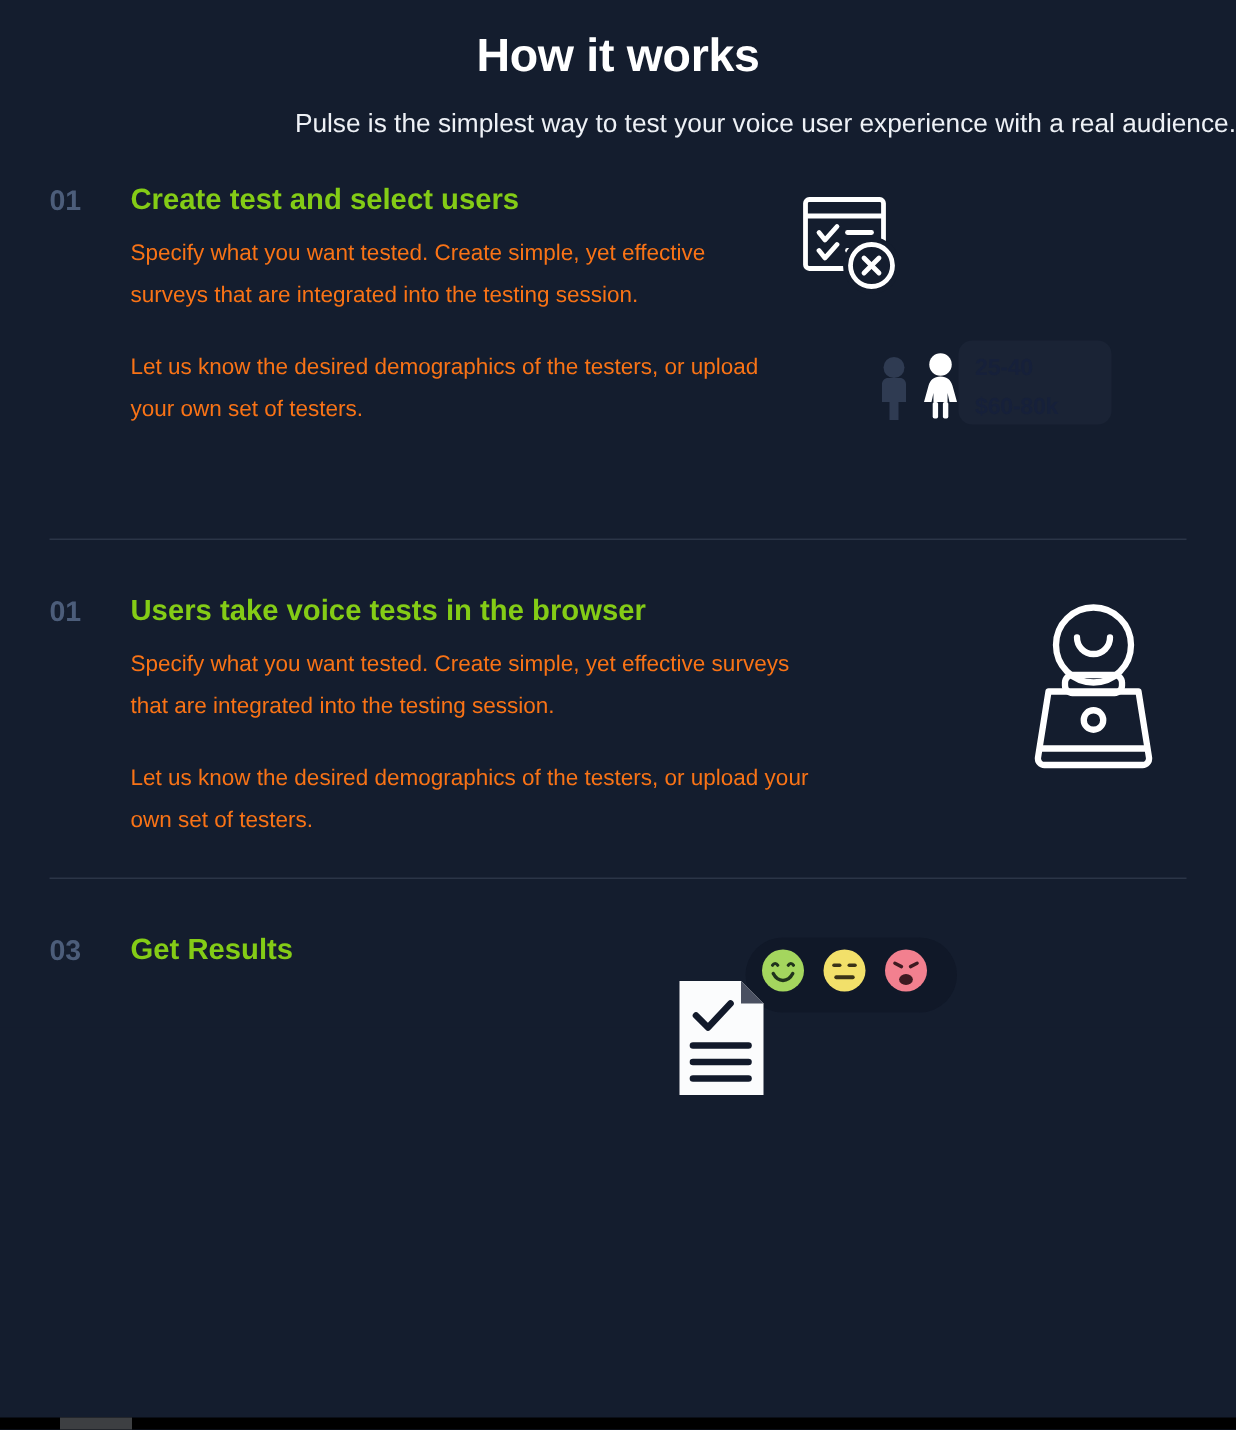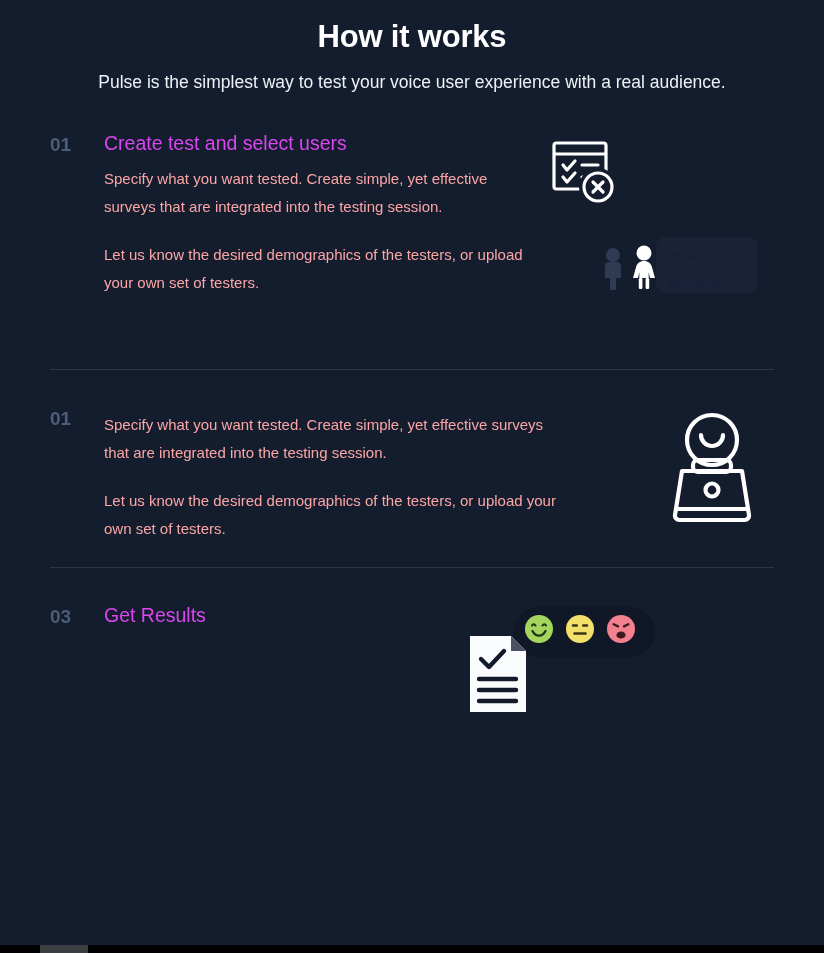--- a/index.html
+++ b/index.html
@@ -35,26 +35,27 @@
     font-weight: 700;
     color: #ffffff;
     letter-spacing: -0.2px;
   }
   .page-subtitle {
     margin: 15px 0 0 0;
     font-size: 17.5px;
     line-height: 22px;
     font-weight: 400;
     color: #eef1f6;
+    text-align: right;
   }
 
   
   .steps {
-    margin-top: 36px;
-    padding: 0 50px;
+    margin-top: 26px;
+    padding: 0 33px;
   }
   .step {
     display: flex;
     align-items: flex-start;
     position: relative;
   }
   .step-divider {
     height: 1px;
     background: #2b3banything;
     background: #2b3547;
@@ -70,28 +71,28 @@
     padding-top: 2px;
   }
   .step-body {
     flex: 0 0 430px;
     max-width: 430px;
   }
   .step-title {
     margin: 0;
     font-size: 19.5px;
     line-height: 28px;
-    font-weight: 400;
-    color: #d946ef;
+    font-weight: 700;
+    color: #84cc16;
   }
   .step-para {
     margin: 8px 0 0 0;
     font-size: 15px;
     line-height: 28px;
-    color: #fca5a5;
+    color: #f97316;
   }
   .step-para + .step-para {
     margin-top: 20px;
   }
   .step-art {
     flex: 1 1 auto;
     position: relative;
     min-height: 10px;
   }
 
@@ -259,20 +260,21 @@
           </div>
         </div>
       </div>
     </div>
 
     <div class="step-divider" style="margin-top:40px;"></div>
 
     <div class="step" style="margin-top:33px;">
       <div class="step-num">01</div>
       <div class="step-body" style="flex:0 0 455px;max-width:455px;">
+        <h2 class="step-title">Users take voice tests in the browser</h2>
         <p class="step-para">Specify what you want tested. Create simple, yet effective surveys that are integrated into the testing session.</p>
         <p class="step-para">Let us know the desired demographics of the testers, or upload your own set of testers.</p>
       </div>
       <div class="step-art">
         <div class="art2">
           <span class="laptop-icon">
             <svg width="92" height="120" viewBox="0 0 92 120">
               <circle cx="46" cy="33" r="25" fill="none" stroke="#ffffff" stroke-width="4.2"></circle>
               <path d="M35 28c0 6.1 4.9 11 11 11s11-4.9 11-11" fill="none" stroke="#ffffff" stroke-width="4.2" stroke-linecap="round"></path>
               <rect x="27" y="53" width="38" height="12" rx="5" fill="none" stroke="#ffffff" stroke-width="4.2"></rect>

